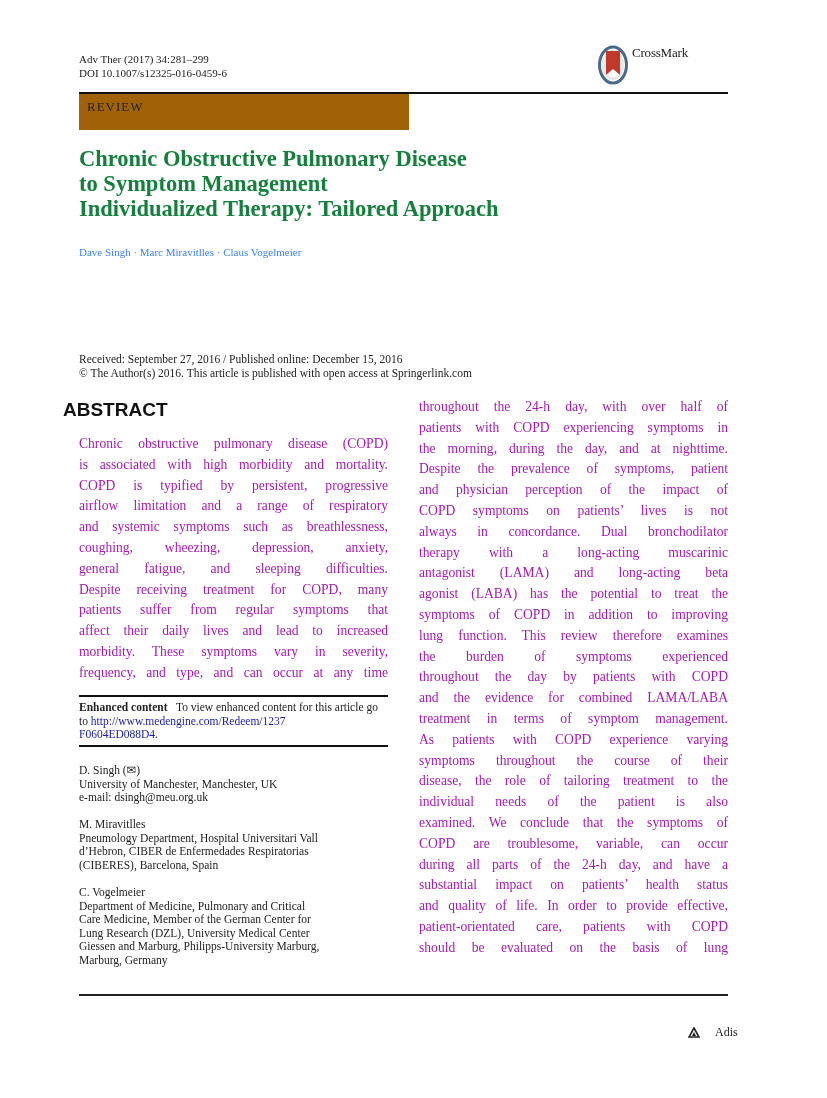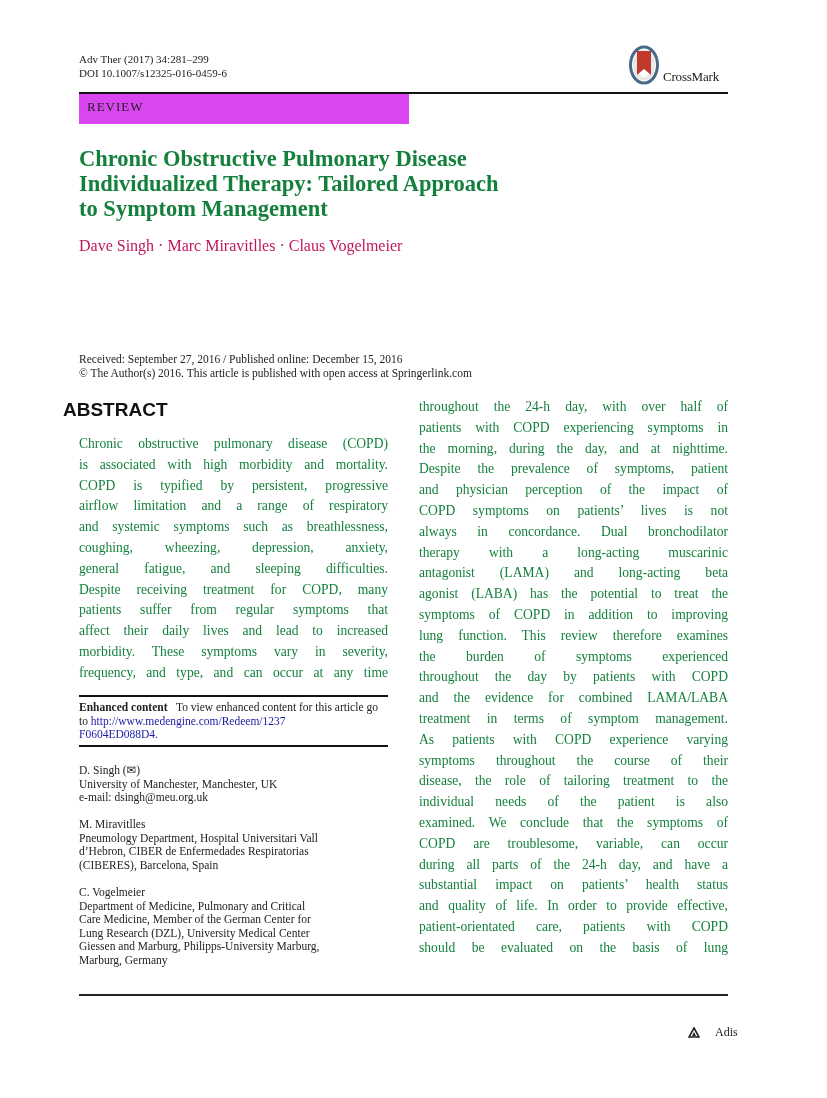--- a/index.html
+++ b/index.html
@@ -1,37 +1,37 @@
 <!DOCTYPE html>
 <html><head>
 <meta charset="utf-8">
 <style>
   * { margin: 0; padding: 0; box-sizing: border-box; }
   html, body { width: 827px; height: 1098px; background: #ffffff; overflow: hidden; }
   body { position: relative; font-family: "Liberation Serif", "DejaVu Serif", serif; color: #1a1a1a; }
 
   .journal-ref { position: absolute; left: 79px; top: 52px; font-size: 11px; line-height: 14px; color: #222; }
 
-  .crossmark { position: absolute; left: 629px; top: 45px; display: flex; align-items: flex-end; }
+  .crossmark { position: absolute; left: 598px; top: 45px; display: flex; align-items: flex-start; }
   .crossmark-badge { width: 30px; height: 40px; position: relative; }
   .crossmark-badge svg { display: block; }
   .crossmark-label { font-size: 13px; margin-left: 4px; color: #222; letter-spacing: -0.2px; }
 
   .top-rule { position: absolute; left: 79px; top: 92px; width: 649px; height: 2px; background: #111; }
-  .review-band { position: absolute; left: 79px; top: 94px; width: 330px; height: 30px; background: #d946ef; }
+  .review-band { position: absolute; left: 79px; top: 94px; width: 330px; height: 36px; background: #a16207; }
   .review-label { position: absolute; left: 8px; top: 5px; font-size: 13px; letter-spacing: 1px; color: #222; }
 
   .title { position: absolute; left: 79px; top: 146px; width: 520px; font-size: 22.5px; line-height: 25px; font-weight: bold; color: #15803d; }
-  .authors { position: absolute; left: 79px; top: 237px; font-size: 16px; color: #be185d; }
+  .authors { position: absolute; left: 79px; top: 246px; font-size: 11px; color: #3b82f6; }
 
   .received { position: absolute; left: 79px; top: 352px; font-size: 11.5px; line-height: 14px; color: #222; }
 
   .abstract-head { position: absolute; left: 63px; top: 399px; font-family: "Liberation Sans", "DejaVu Sans", sans-serif; font-size: 19px; color: #111; }
 
-  .col { position: absolute; font-size: 13.6px; line-height: 20.8px; text-align: justify; color: #15803d; }
+  .col { position: absolute; font-size: 13.6px; line-height: 20.8px; text-align: justify; color: #a21caf; }
   .col p { text-align: justify; text-align-last: justify; }
   .col-left { left: 79px; top: 434px; width: 309px; }
   .col-right { left: 419px; top: 397px; width: 309px; }
 
   .rule-thin { position: absolute; left: 79px; width: 309px; height: 2px; background: #111; }
   .rule-a { top: 695px; }
   .rule-b { top: 745px; }
 
   .enhanced { position: absolute; left: 79px; top: 701px; width: 309px; font-size: 11.5px; line-height: 13.5px; color: #222; }
   .enhanced b { font-weight: bold; }
@@ -68,22 +68,22 @@
   <span class="crossmark-label">CrossMark</span>
 </div>
 
 <div class="top-rule"></div>
 <div class="review-band">
   <span class="review-label">REVIEW</span>
 </div>
 
 <h1 class="title">
   <div>Chronic Obstructive Pulmonary Disease</div>
+  <div>to Symptom Management</div>
   <div>Individualized Therapy: Tailored Approach</div>
-  <div>to Symptom Management</div>
 </h1>
 
 <div class="authors">Dave Singh · Marc Miravitlles · Claus Vogelmeier</div>
 
 <div class="received">
   <div>Received: September 27, 2016 / Published online: December 15, 2016</div>
   <div>© The Author(s) 2016. This article is published with open access at Springerlink.com</div>
 </div>
 
 <h2 class="abstract-head">ABSTRACT</h2>

